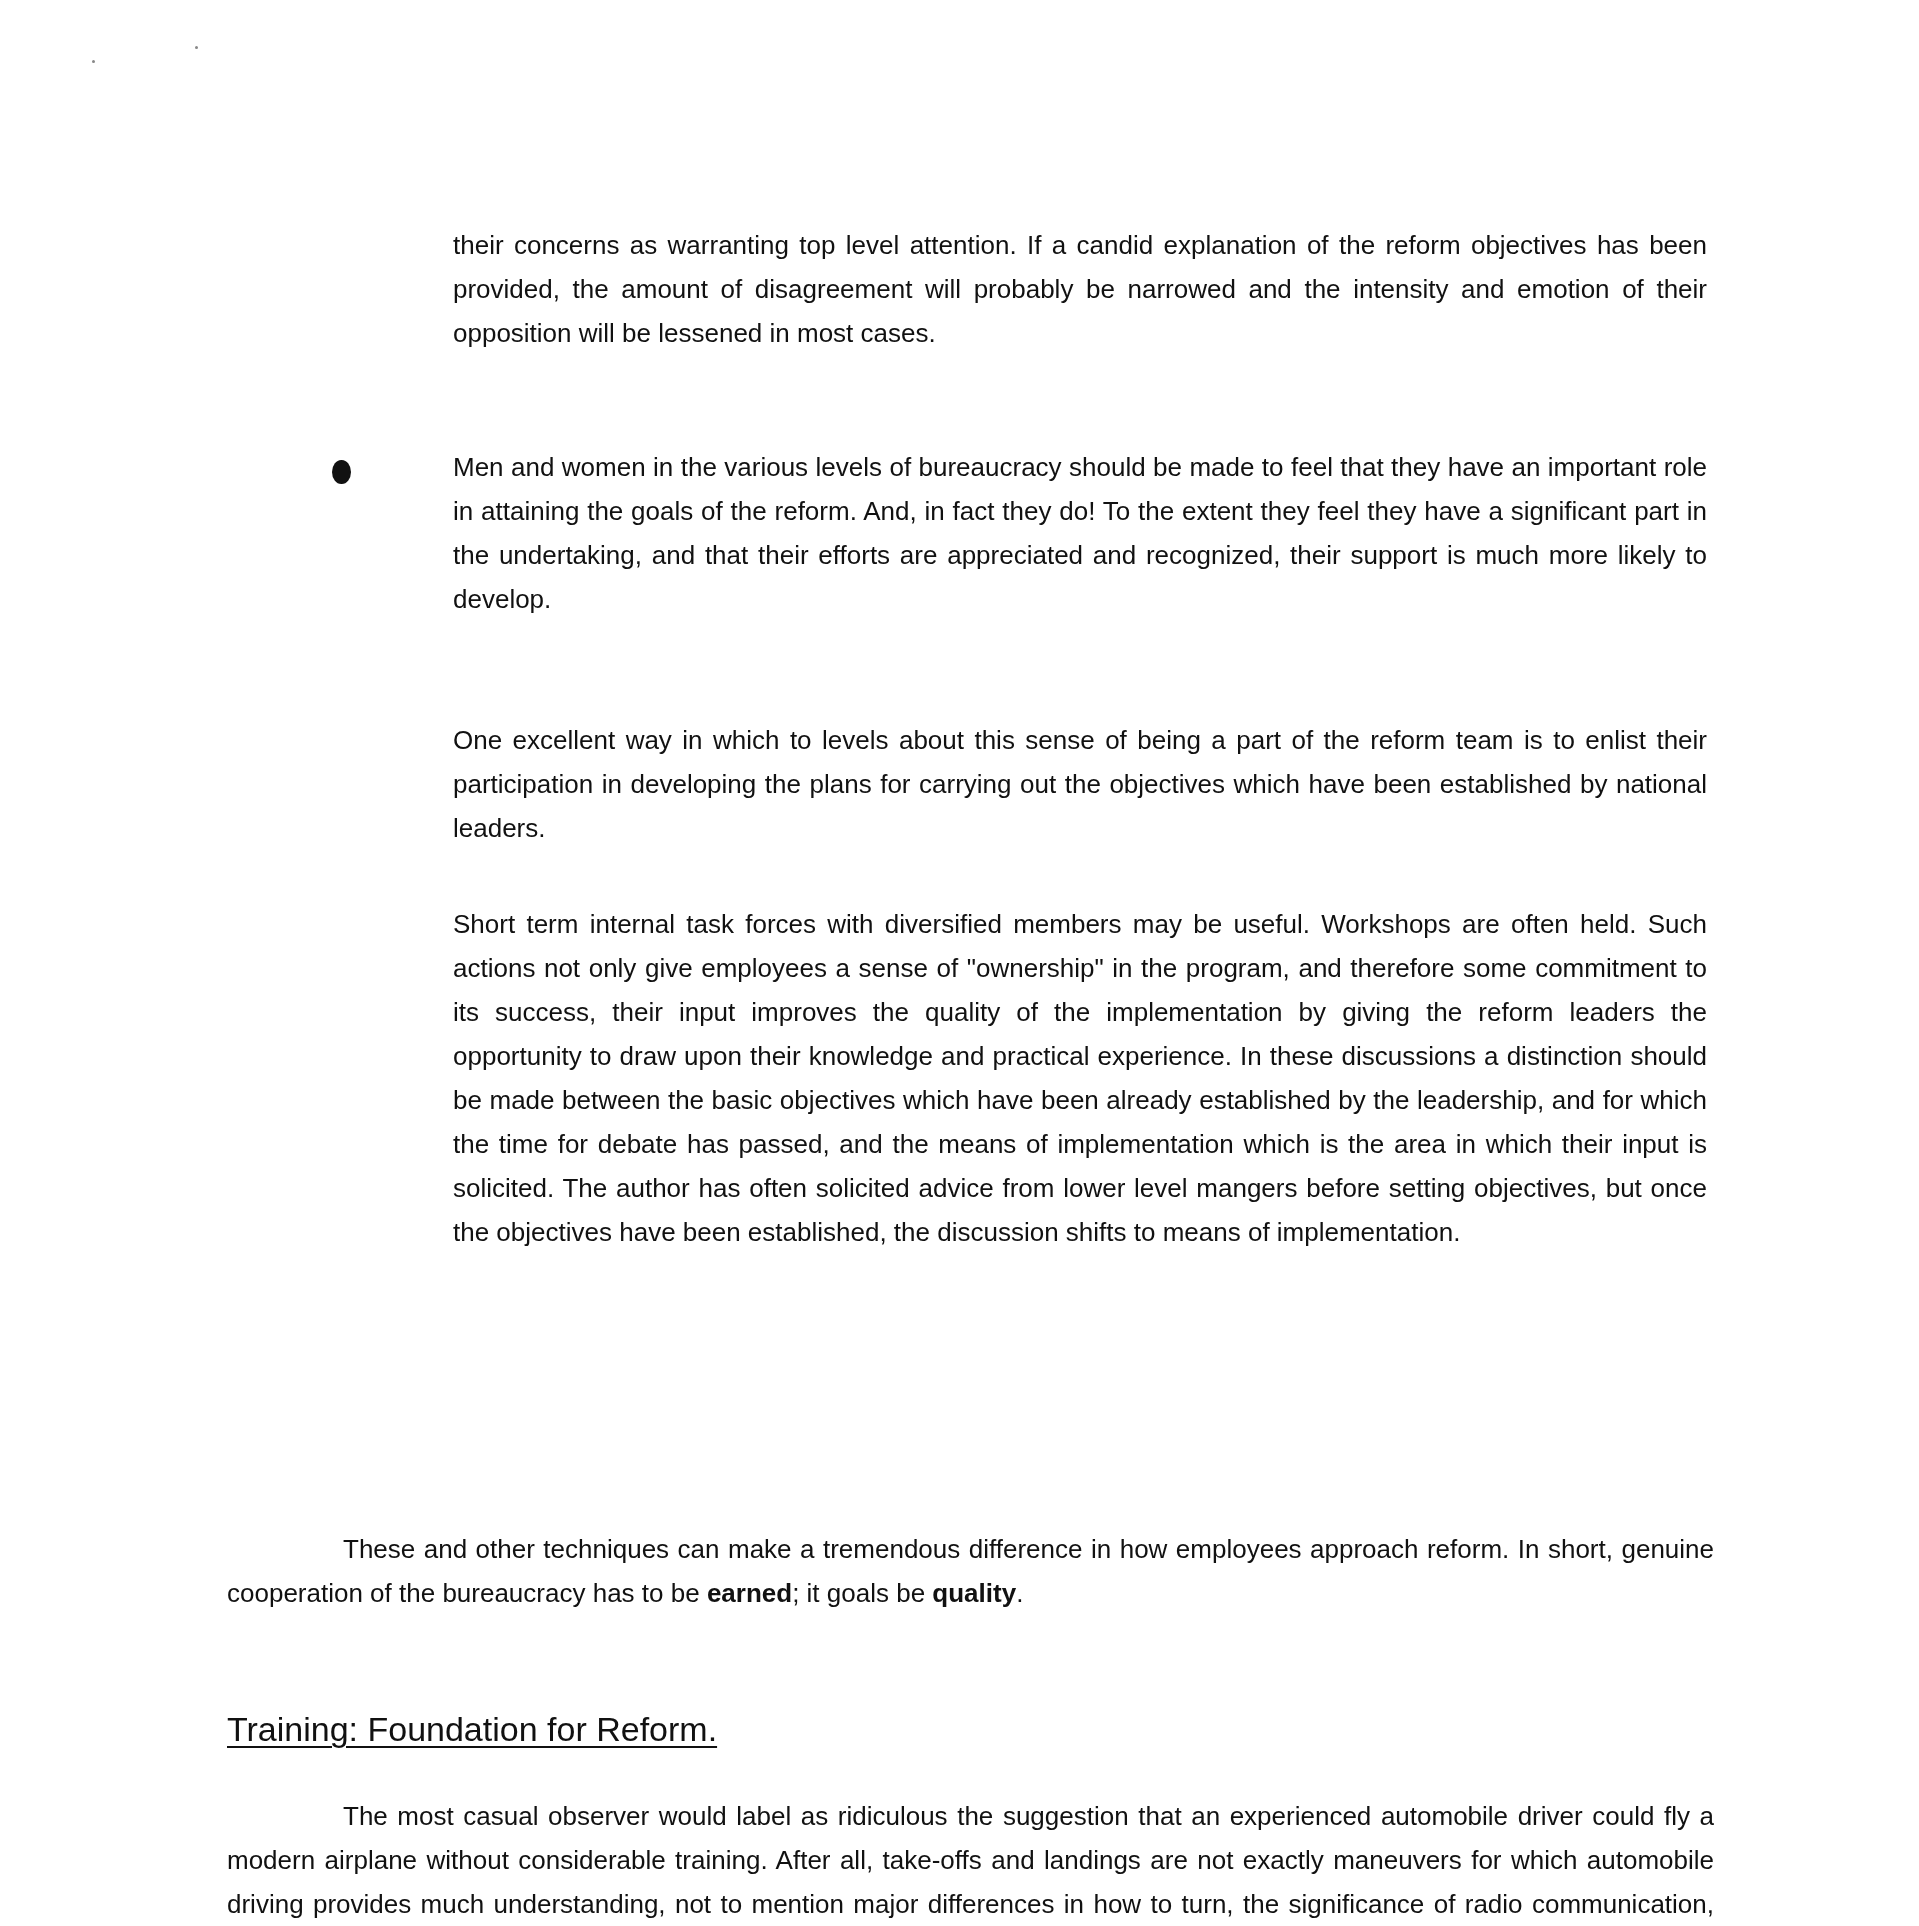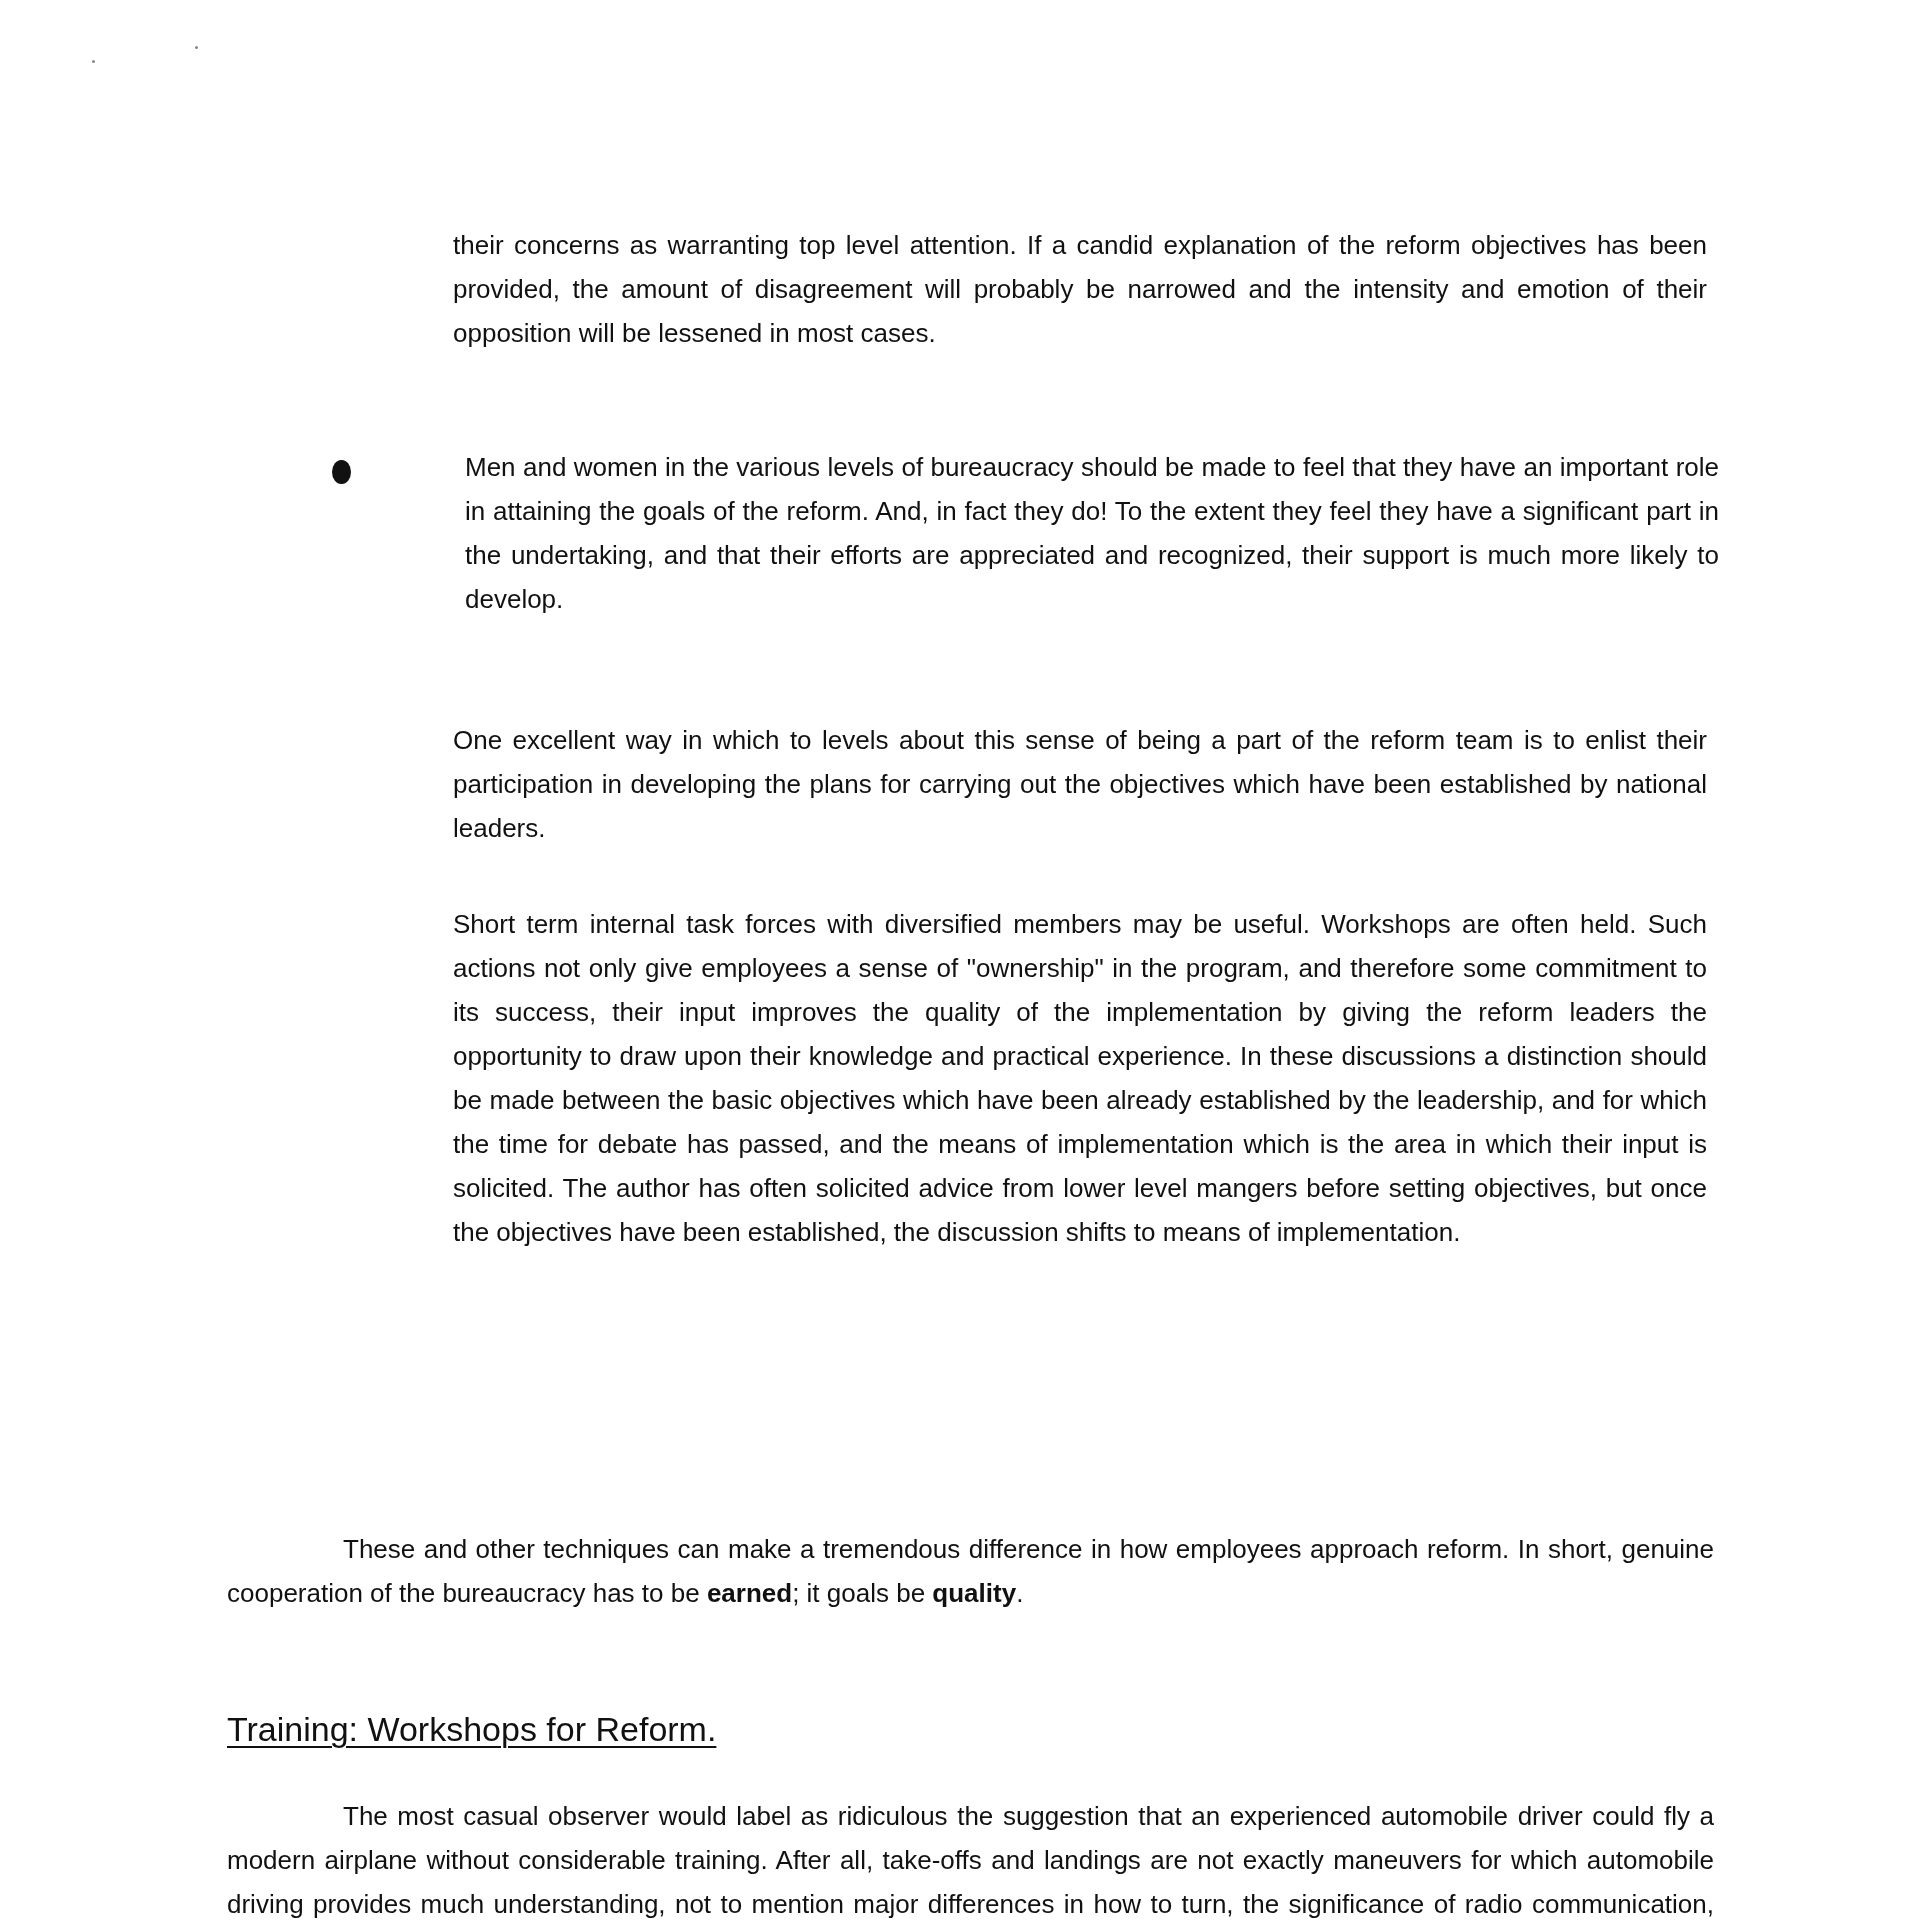--- a/index.html
+++ b/index.html
@@ -19,34 +19,34 @@
 <body>
 
 <div class="spec" style="left:92px;top:60px;"></div>
 <div class="spec" style="left:195px;top:46px;"></div>
 
 <div class="blk ind" style="top:223px;">
   <p>their concerns as warranting top level attention.  If a candid explanation of the reform objectives has been provided, the amount of disagreement will probably be narrowed and the intensity and emotion of their opposition will be lessened in most cases.</p>
 </div>
 
 <div class="bullet"></div>
-<div class="blk ind" style="top:445px;margin-left:12px;">
+<div class="blk ind" style="top:445px;">
   <p>Men and women in the various levels of bureaucracy should be made to feel that they have an important role in attaining the goals of the reform. And, in fact they do!  To the extent they feel they have a significant part in the undertaking, and that their efforts are appreciated and recognized, their support is much more likely to develop.</p>
 </div>
 
 <div class="blk ind" style="top:718px;">
   <p>One excellent way in which to levels about this sense of being a part of the reform team is to enlist their participation in developing the plans for carrying out the objectives which have been established by national leaders.</p>
 </div>
 
 <div class="blk ind" style="top:902px;">
   <p>Short term internal task forces with diversified members may be useful. Workshops are often held. Such actions not only give employees a sense of "ownership" in the program, and therefore some commitment to its success, their input improves the quality of the implementation by giving the reform leaders the opportunity to draw upon their knowledge and practical experience.  In these discussions a distinction should be made between the basic objectives which have been already established by the leadership, and for which the time for debate has passed, and the means of implementation which is the area in which their input is solicited.  The author has often solicited advice from lower level mangers before setting objectives, but once the objectives have been established, the discussion shifts to means of implementation.</p>
 </div>
 
 <div class="blk full first-indent" style="top:1527px;">
   <p><span>These and other techniques can make a tremendous difference in how employees approach reform.  In short, genuine cooperation of the bureaucracy has to be </span><span class="b">earned</span><span>; it goals be </span><span class="b">quality</span><span>.</span></p>
 </div>
 
-<div class="heading">Training: Workshops for Reform.</div>
+<div class="heading">Training: Foundation for Reform.</div>
 
 <div class="blk full first-indent" style="top:1794px;">
   <p>The most casual observer would label as ridiculous the suggestion that an experienced automobile driver could fly a modern airplane without considerable training.  After all, take-offs and landings are not exactly maneuvers for which automobile driving provides much understanding, not to mention major differences in how to turn, the significance of radio communication, how to deal with stormy weather, and so on.  These differences are so obvious and basic that no one would question the need for extensive training before anyone should take the controls of an airliner.</p>
 </div>
 
 
 </body></html>

